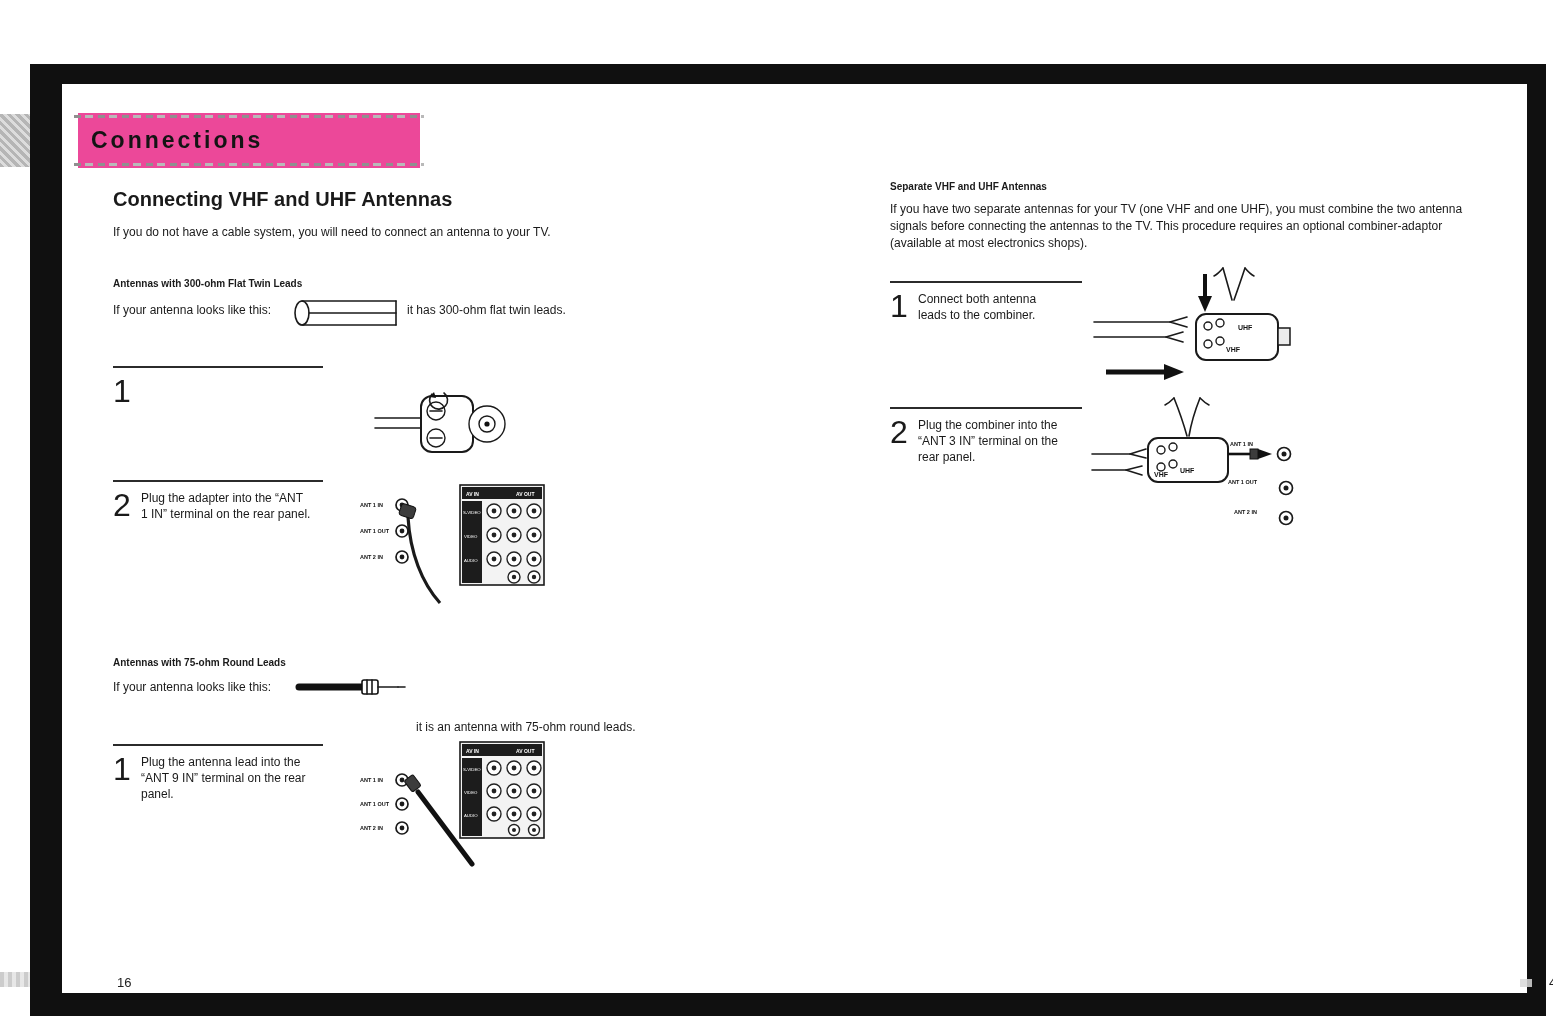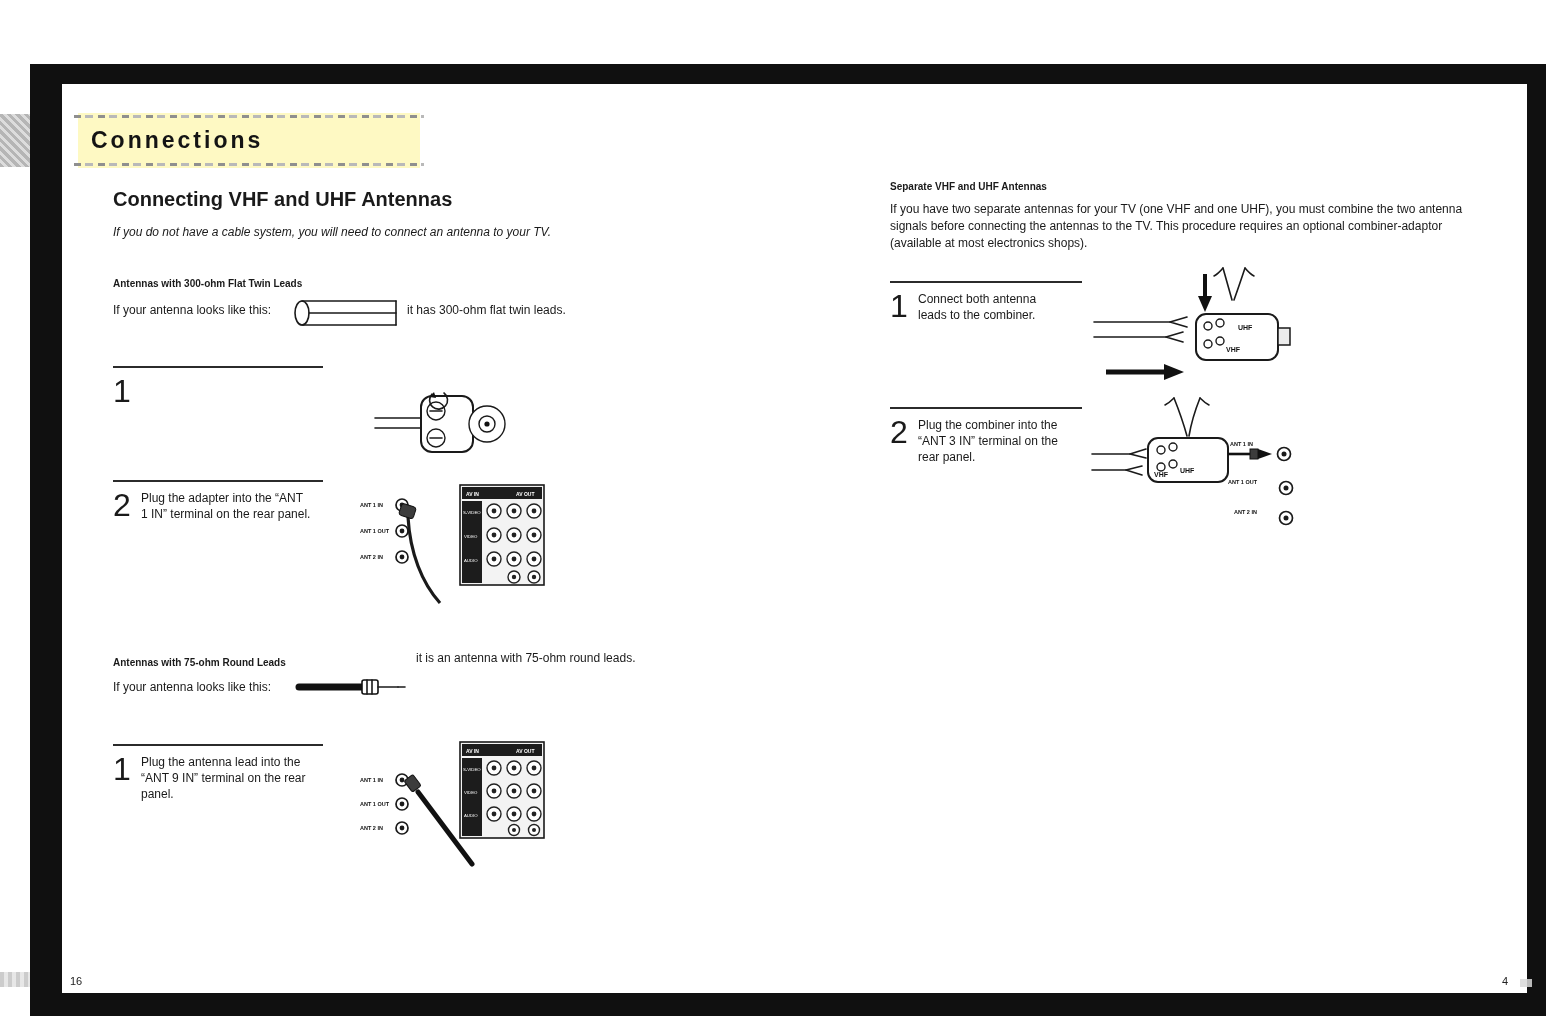--- a/index.html
+++ b/index.html
@@ -5,41 +5,41 @@
   html,body { margin:0; padding:0; background:#e9e9e9; }
   .sheet {
     position:relative; width:1553px; height:1016px; background:#ffffff;
     font-family:"Liberation Sans", sans-serif; color:#1a1a1a; overflow:hidden;
   }
   .bar { position:absolute; background:#101010; }
   .artifact { position:absolute; opacity:.85; }
 
   .header-box {
     position:absolute; left:78px; top:113px; width:342px; height:55px;
-    background:#fef9c3; display:flex; align-items:center;
+    background:#ec4899; display:flex; align-items:center;
   }
   .header-box::before, .header-box::after {
     content:""; position:absolute; left:-4px; right:-4px; height:3px;
     background:repeating-linear-gradient(90deg,#8f8f8f 0 7px, transparent 7px 11px, #b9b9b9 11px 19px, transparent 19px 24px);
   }
   .header-box::before { top:2px; }
   .header-box::after { bottom:2px; }
   .header-title { font-size:23px; font-weight:bold; letter-spacing:3px; padding-left:13px; color:#141414; }
 
   .h-main { position:absolute; font-size:20px; font-weight:bold; margin:0; }
   .h-sub  { position:absolute; font-size:10px; font-weight:bold; margin:0; }
   .body-text { position:absolute; font-size:12px; line-height:1.4; margin:0; }
 
   .step { position:absolute; }
   .step-rule { border-top:2px solid #2b2b2b; margin-bottom:7px; }
   .step-row { display:flex; }
   .step-num { font-size:32px; line-height:1.05; font-weight:400; width:28px; flex:0 0 28px; }
   .step-text { font-size:12px; line-height:1.33; margin:2px 0 0; }
 
-  .page-num { position:absolute; font-size:11px; color:#222; }
+  .page-num { position:absolute; font-size:13px; color:#222;margin-left:47px; }
 
   .illus { position:absolute; overflow:visible; }
   .illus .ln   { fill:none; stroke:#1a1a1a; stroke-width:1.6; stroke-linecap:round; }
   .illus .thick{ fill:none; stroke:#111; stroke-width:4; }
   .illus .box  { fill:#fff; stroke:#1a1a1a; stroke-width:2; }
   .illus .scr  { fill:#fff; stroke:#1a1a1a; stroke-width:1.4; }
   .illus .bl   { font-size:7px; font-weight:bold; fill:#111; }
   .illus .tin  { font-size:5.5px; font-weight:bold; fill:#111; }
   .illus .term { fill:#fff; stroke:#1a1a1a; stroke-width:1.7; }
   .illus .termc{ fill:#1a1a1a; }
@@ -68,21 +68,21 @@
 
   <div class="artifact" style="left:0; top:114px; width:30px; height:53px; background:repeating-linear-gradient(45deg,#a8a8a8 0 3px,#d6d6d6 3px 6px);"></div>
   <div class="artifact" style="left:0; top:972px; width:30px; height:15px; background:repeating-linear-gradient(90deg,#c3c3c3 0 4px,#e3e3e3 4px 8px);"></div>
   <div class="artifact" style="left:1520px; top:979px; width:12px; height:8px; background:#d8d8d8;"></div>
 
   <div class="header-box">
     <span class="header-title">Connections</span>
   </div>
 
   <h1 class="h-main" style="left:113px; top:188px;">Connecting VHF and UHF Antennas</h1>
-  <p class="body-text" style="left:113px; top:224px; width:560px;font-style:italic;">If you do not have a cable system, you will need to connect an antenna to your TV.</p>
+  <p class="body-text" style="left:113px; top:224px; width:560px;">If you do not have a cable system, you will need to connect an antenna to your TV.</p>
 
   <h2 class="h-sub" style="left:113px; top:278px;">Antennas with 300-ohm Flat Twin Leads</h2>
   <p class="body-text" style="left:113px; top:302px;">If your antenna looks like this:</p>
 
   <svg class="illus" style="left:292px; top:298px; width:108px; height:30px;" viewBox="0 0 108 30">
     <ellipse cx="10" cy="15" rx="7" ry="12" fill="#fff" stroke="#1a1a1a" stroke-width="1.6"></ellipse>
     <path class="ln" d="M10 3 H 104" stroke-width="2.2"></path>
     <path class="ln" d="M10 27 H 104" stroke-width="2.2"></path>
     <path class="ln" d="M17 15 H 104" stroke-width="1"></path>
     <path class="ln" d="M104 3 V 27" stroke-width="1.2"></path>
@@ -186,21 +186,21 @@
   <p class="body-text" style="left:113px; top:679px;">If your antenna looks like this:</p>
 
   <svg class="illus" style="left:296px; top:678px; width:112px; height:18px;" viewBox="0 0 112 18">
     <path d="M3 9 H 66" stroke="#111" stroke-width="7" stroke-linecap="round" fill="none"></path>
     <rect x="66" y="2" width="16" height="14" rx="2" fill="#fff" stroke="#111" stroke-width="1.6"></rect>
     <path class="ln" d="M71 2 V 16 M76 2 V 16" stroke-width="1"></path>
     <path class="ln" d="M82 9 H 102" stroke-width="2.6"></path>
     <path class="ln" d="M102 9 h 7" stroke-width="1.2"></path>
   </svg>
 
-  <p class="body-text" style="left:416px; top:650px;">it is an antenna with 75-ohm round leads.</p>
+  <p class="body-text" style="left:416px; top:719px;">it is an antenna with 75-ohm round leads.</p>
 
   <div class="step" style="left:113px; top:744px; width:210px;">
     <div class="step-rule"></div>
     <div class="step-row">
       <span class="step-num">1</span>
       <p class="step-text" style="width:176px;">Plug the antenna lead into the “ANT 9 IN” terminal on the rear panel.</p>
     </div>
   </div>
 
   <svg class="illus" style="left:360px; top:740px; width:188px; height:128px;" viewBox="0 0 188 128">

